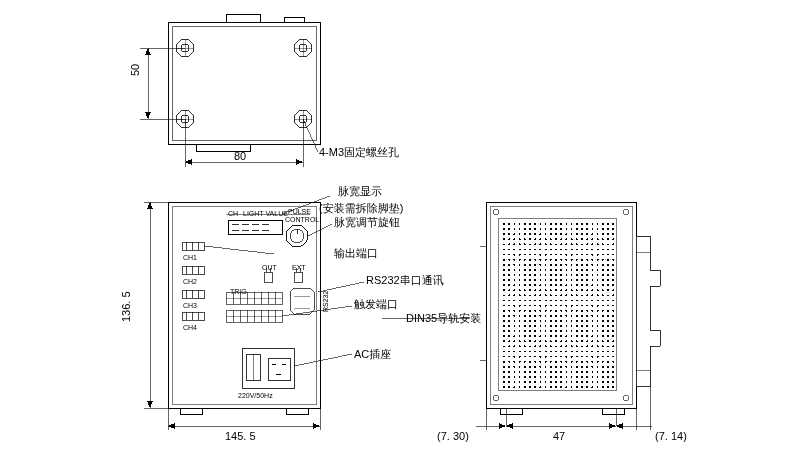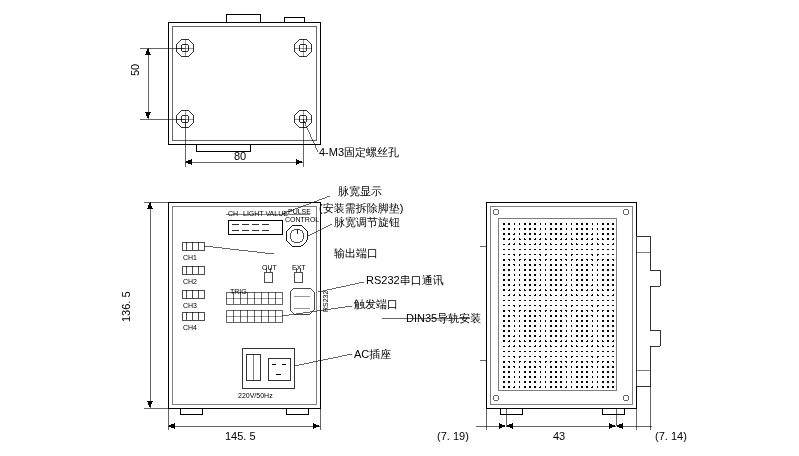--- a/index.html
+++ b/index.html
@@ -928,22 +928,22 @@
 
 <div class="lbl" style="left:129px;top:76px;transform:rotate(-90deg);transform-origin:left top;">50</div>
 <div class="lbl" style="left:234px;top:150px;">80</div>
 
 <div class="lbl" style="left:319px;top:146px;">4-M3固定螺丝孔</div>
 <div class="lbl" style="left:319px;top:162px;margin-top:40px;">(安装需拆除脚垫)</div>
 
 <div class="lbl" style="left:120px;top:322px;transform:rotate(-90deg);transform-origin:left top;">136. 5</div>
 <div class="lbl" style="left:225px;top:430px;">145. 5</div>
 
-<div class="lbl" style="left:437px;top:430px;">(7. 19)</div>
-<div class="lbl" style="left:553px;top:430px;">43</div>
+<div class="lbl" style="left:437px;top:430px;">(7. 30)</div>
+<div class="lbl" style="left:553px;top:430px;">47</div>
 <div class="lbl" style="left:655px;top:430px;">(7. 14)</div>
 
 <div class="lbl" style="left:338px;top:185px;">脉宽显示</div>
 <div class="lbl" style="left:334px;top:216px;">脉宽调节旋钮</div>
 <div class="lbl" style="left:334px;top:247px;">输出端口</div>
 <div class="lbl" style="left:366px;top:274px;text-align:center;">RS232串口通讯</div>
 <div class="lbl" style="left:354px;top:298px;text-align:center;">触发端口</div>
 <div class="lbl" style="left:396px;top:312px;margin-left:10px;">DIN35导轨安装</div>
 <div class="lbl" style="left:354px;top:348px;text-align:right;">AC插座</div>
 

